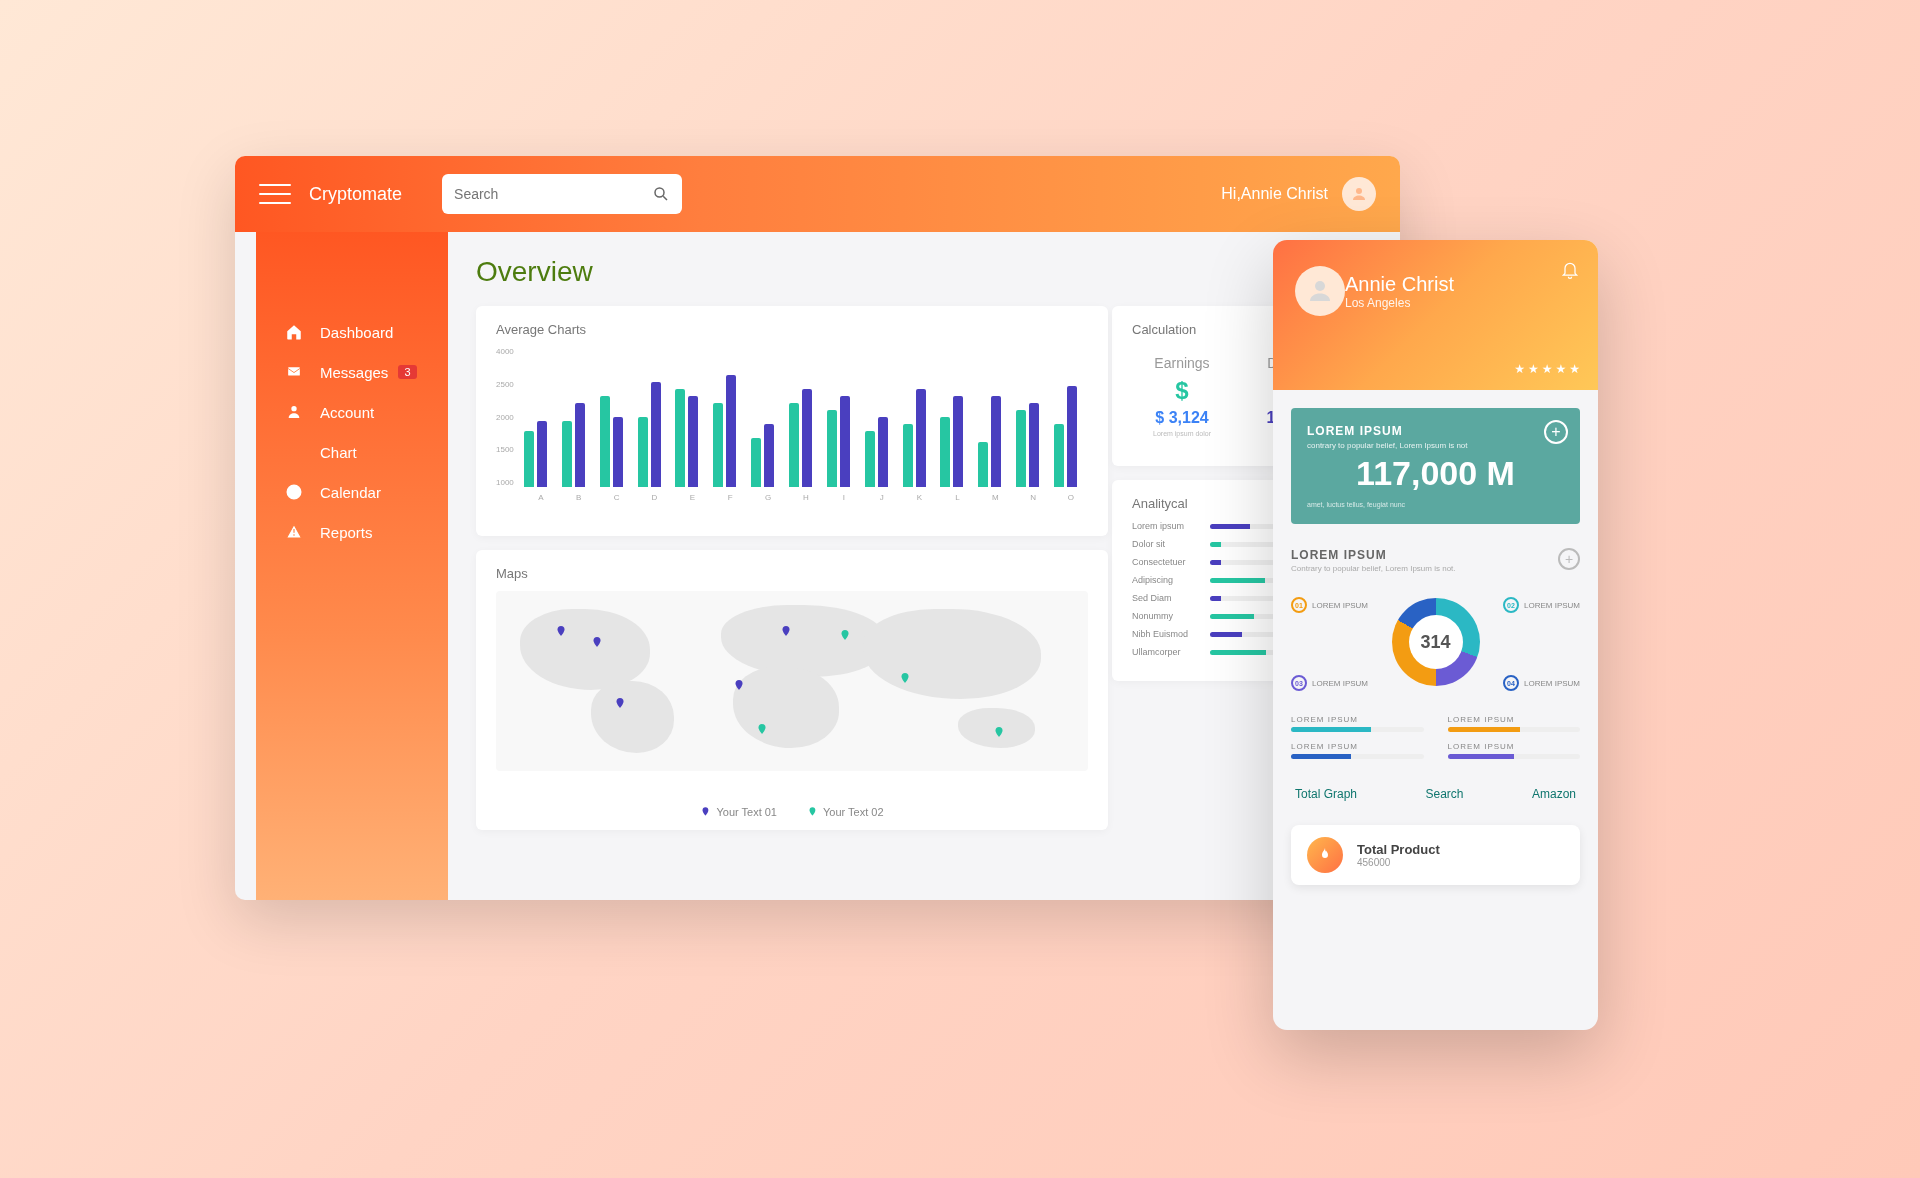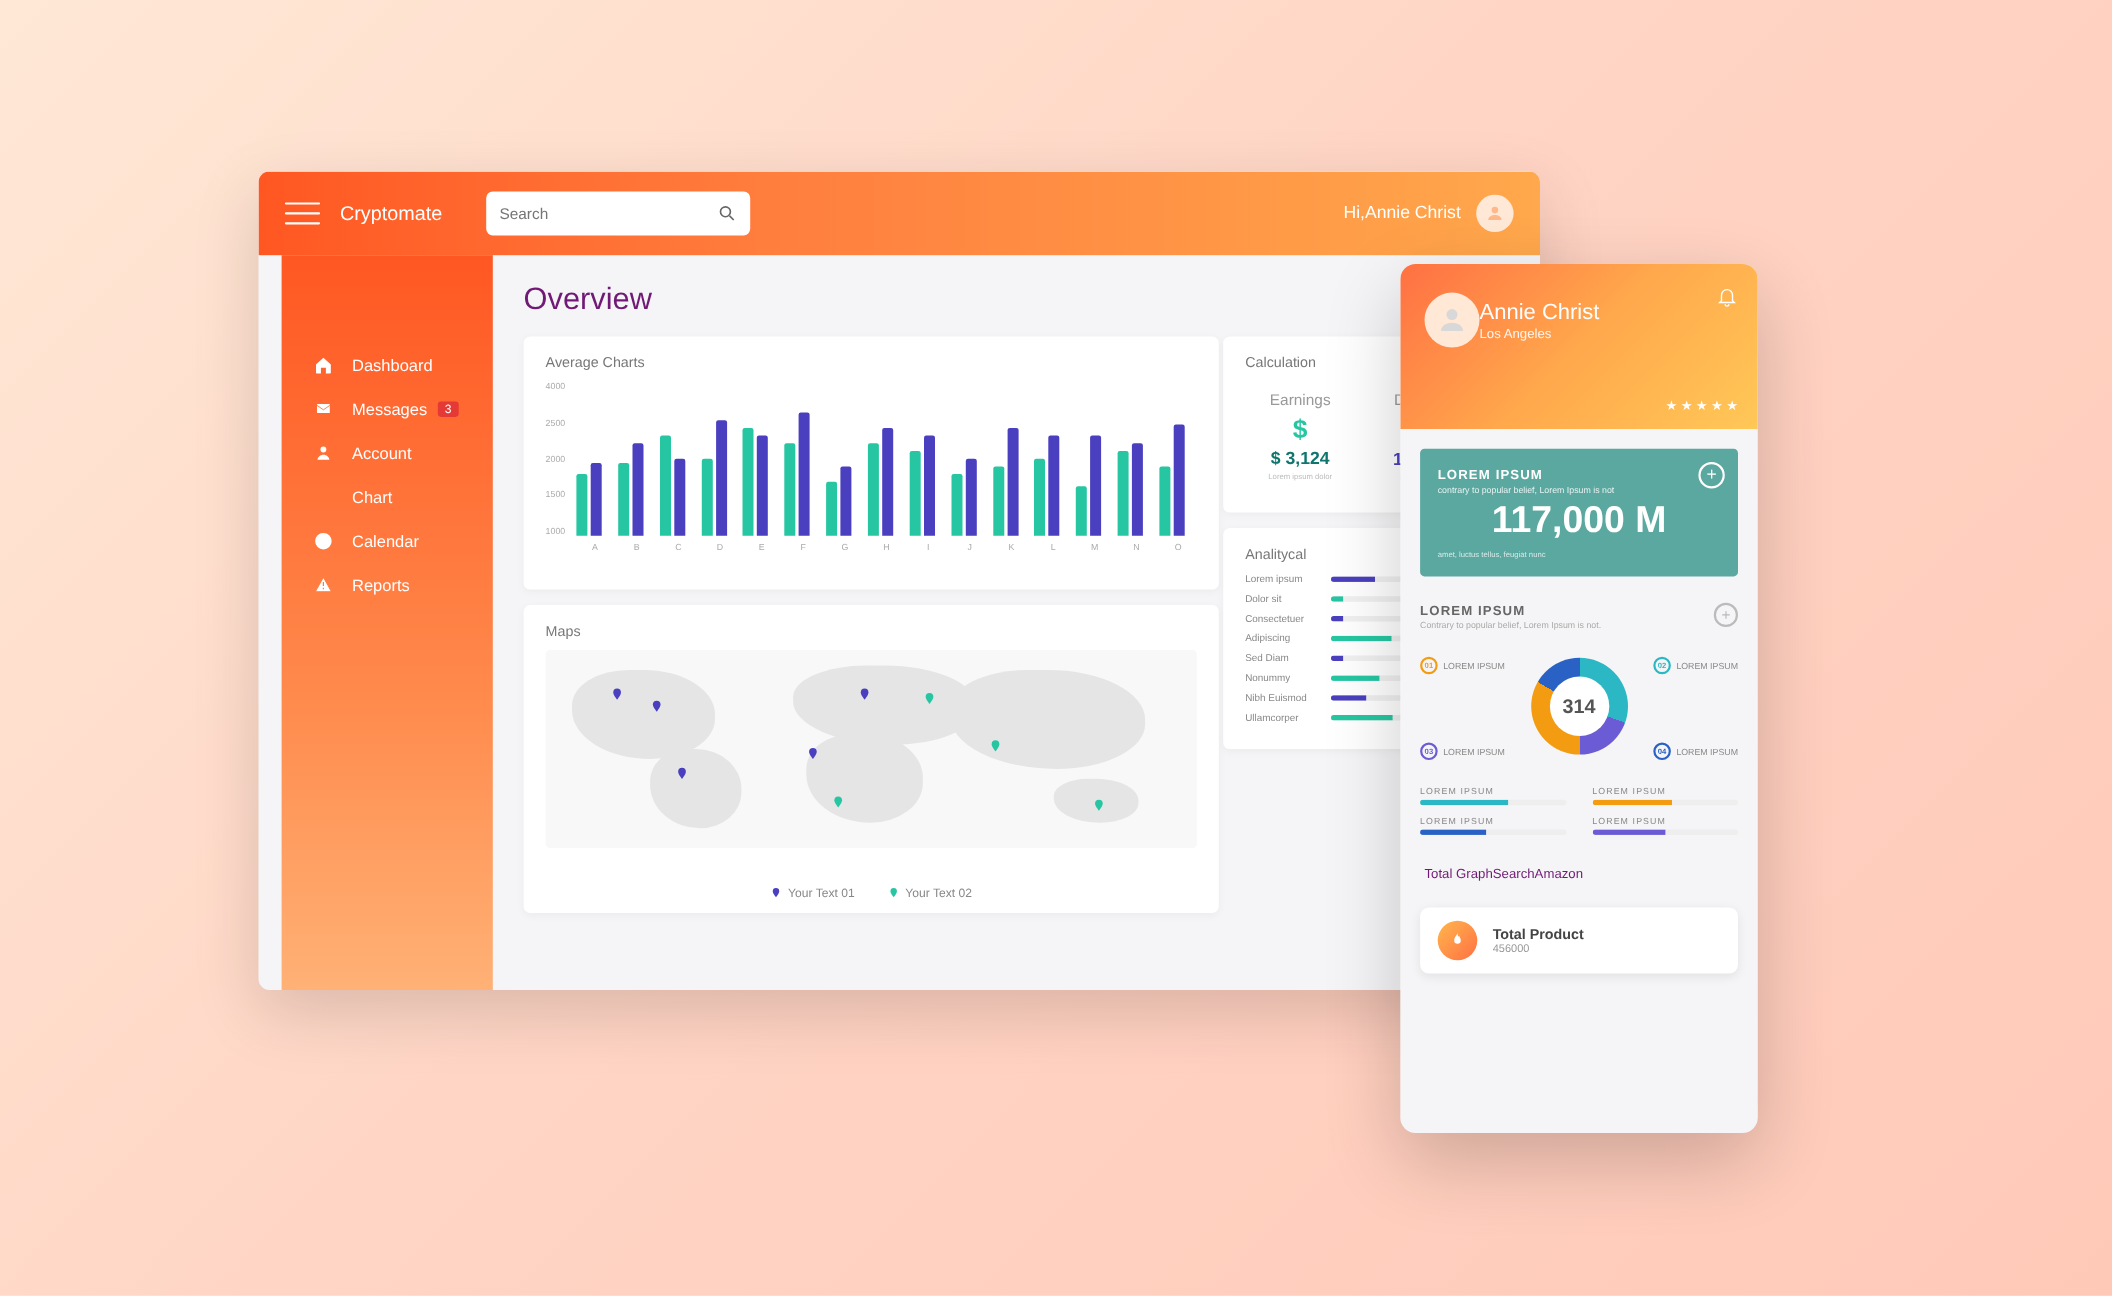--- a/index.html
+++ b/index.html
@@ -19,21 +19,21 @@
 .avatar-top svg { width: 18px; height: 18px; }
 
 .body { display: flex; height: calc(100% - 76px); }
 .sidebar { width: 192px; background: linear-gradient(180deg, #ff5722 0%, #ff8a4c 60%, #ffb176 100%); padding: 80px 0 0 0; margin-left: 21px; }
 .nav-item { display: flex; align-items: center; color: #fff; padding: 10px 28px; cursor: pointer; font-size: 15px; }
 .nav-item .icon-slot { width: 20px; height: 20px; margin-right: 16px; display: flex; align-items: center; justify-content: center; }
 .nav-item.no-icon .icon-slot { visibility: hidden; }
 .badge { background: #e53935; color: #fff; font-size: 11px; padding: 1px 6px; border-radius: 3px; margin-left: 10px; }
 
 .main { flex: 1; padding: 24px 28px; overflow: auto; }
-.page-title { font-size: 28px; font-weight: 300; color: #701a75; margin-bottom: 18px; }
+.page-title { font-size: 28px; font-weight: 300; color: #4d7c0f; margin-bottom: 18px; }
 .grid { display: grid; grid-template-columns: 1fr 260px; gap: 4px; }
 .card { background: #fff; border-radius: 6px; padding: 16px 20px; box-shadow: 0 2px 8px rgba(0,0,0,0.04); }
 .card-title { font-size: 13px; color: #777; margin-bottom: 10px; }
 
 .chart-card { height: 230px; }
 .bars-wrap { display: flex; align-items: flex-end; height: 140px; gap: 4px; margin-left: 28px; }
 .bar-group { display: flex; align-items: flex-end; gap: 3px; flex: 1; }
 .bar { width: 10px; border-radius: 2px 2px 0 0; }
 .bar.teal { background: #26c6a2; }
 .bar.purple { background: #4a3fbf; }
@@ -41,21 +41,21 @@
 .chart-card { position: relative; }
 .x-labels { display: flex; margin-left: 28px; gap: 4px; margin-top: 6px; font-size: 8px; color: #aaa; }
 .x-labels span { flex: 1; text-align: center; }
 
 .calc-card { display: flex; flex-direction: column; height: 160px; }
 .calc-row { display: flex; gap: 20px; margin-top: 8px; }
 .calc-col { flex: 1; text-align: center; }
 .calc-label { font-size: 14px; color: #999; margin-bottom: 6px; }
 .calc-icon { font-size: 24px; margin: 4px 0; }
 .calc-val { font-size: 16px; font-weight: 600; margin-top: 4px; }
-.calc-val.green { color: #0f766e; }
+.calc-val.green { color: #3b82f6; }
 .calc-val.purple { color: #4a3fbf; }
 .calc-sub { font-size: 7px; color: #bbb; margin-top: 3px; }
 
 .anal-card .arow { display: flex; align-items: center; margin-bottom: 8px; font-size: 9px; color: #888; }
 .anal-card .arow .lbl { width: 70px; }
 .anal-card .arow .track { flex: 1; height: 5px; background: #f0f0f0; border-radius: 3px; overflow: hidden; margin: 0 8px; }
 .anal-card .arow .fill { height: 100%; }
 .anal-card .arow .pct { width: 24px; text-align: right; }
 
 .maps-card { height: 280px; position: relative; }
@@ -96,21 +96,21 @@
 .donut { width: 88px; height: 88px; border-radius: 50%; background: conic-gradient(#2bb8c4 0 110deg, #6b5bd4 110deg 180deg, #f39c12 180deg 300deg, #2962c4 300deg 360deg); display: flex; align-items: center; justify-content: center; }
 .donut-inner { width: 54px; height: 54px; background: #fff; border-radius: 50%; display: flex; align-items: center; justify-content: center; font-size: 18px; font-weight: 600; color: #555; }
 .dlabel { position: absolute; display: flex; align-items: center; gap: 5px; font-size: 8px; color: #888; }
 .dnum { width: 16px; height: 16px; border-radius: 50%; border: 2px solid; display: flex; align-items: center; justify-content: center; font-size: 7px; font-weight: 600; }
 
 .mini-bars { display: grid; grid-template-columns: 1fr 1fr; gap: 10px 24px; margin-top: 18px; }
 .mbar-item .mbl { font-size: 8px; letter-spacing: 1px; color: #888; margin-bottom: 3px; }
 .mbar-item .mbt { height: 5px; background: #eee; border-radius: 3px; overflow: hidden; }
 .mbar-item .mbf { height: 100%; }
 
-.tabs { display: flex; margin-top: 28px; font-size: 12px; color: #701a75; padding: 0 4px; }
+.tabs { display: flex; justify-content: space-between; margin-top: 28px; font-size: 12px; color: #0f766e; padding: 0 4px; }
 .tabs span { cursor: pointer; }
 
 .total-card { background: #fff; border-radius: 8px; margin-top: 24px; padding: 12px 16px; display: flex; align-items: center; gap: 14px; box-shadow: 0 3px 10px rgba(0,0,0,0.08); }
 .total-circle { width: 36px; height: 36px; border-radius: 50%; background: linear-gradient(135deg, #ffb74d, #ff7043); display: flex; align-items: center; justify-content: center; }
 .total-title { font-size: 13px; font-weight: 600; color: #444; }
 .total-val { font-size: 10px; color: #999; }
 </style>
 </head>
 <body>
 

